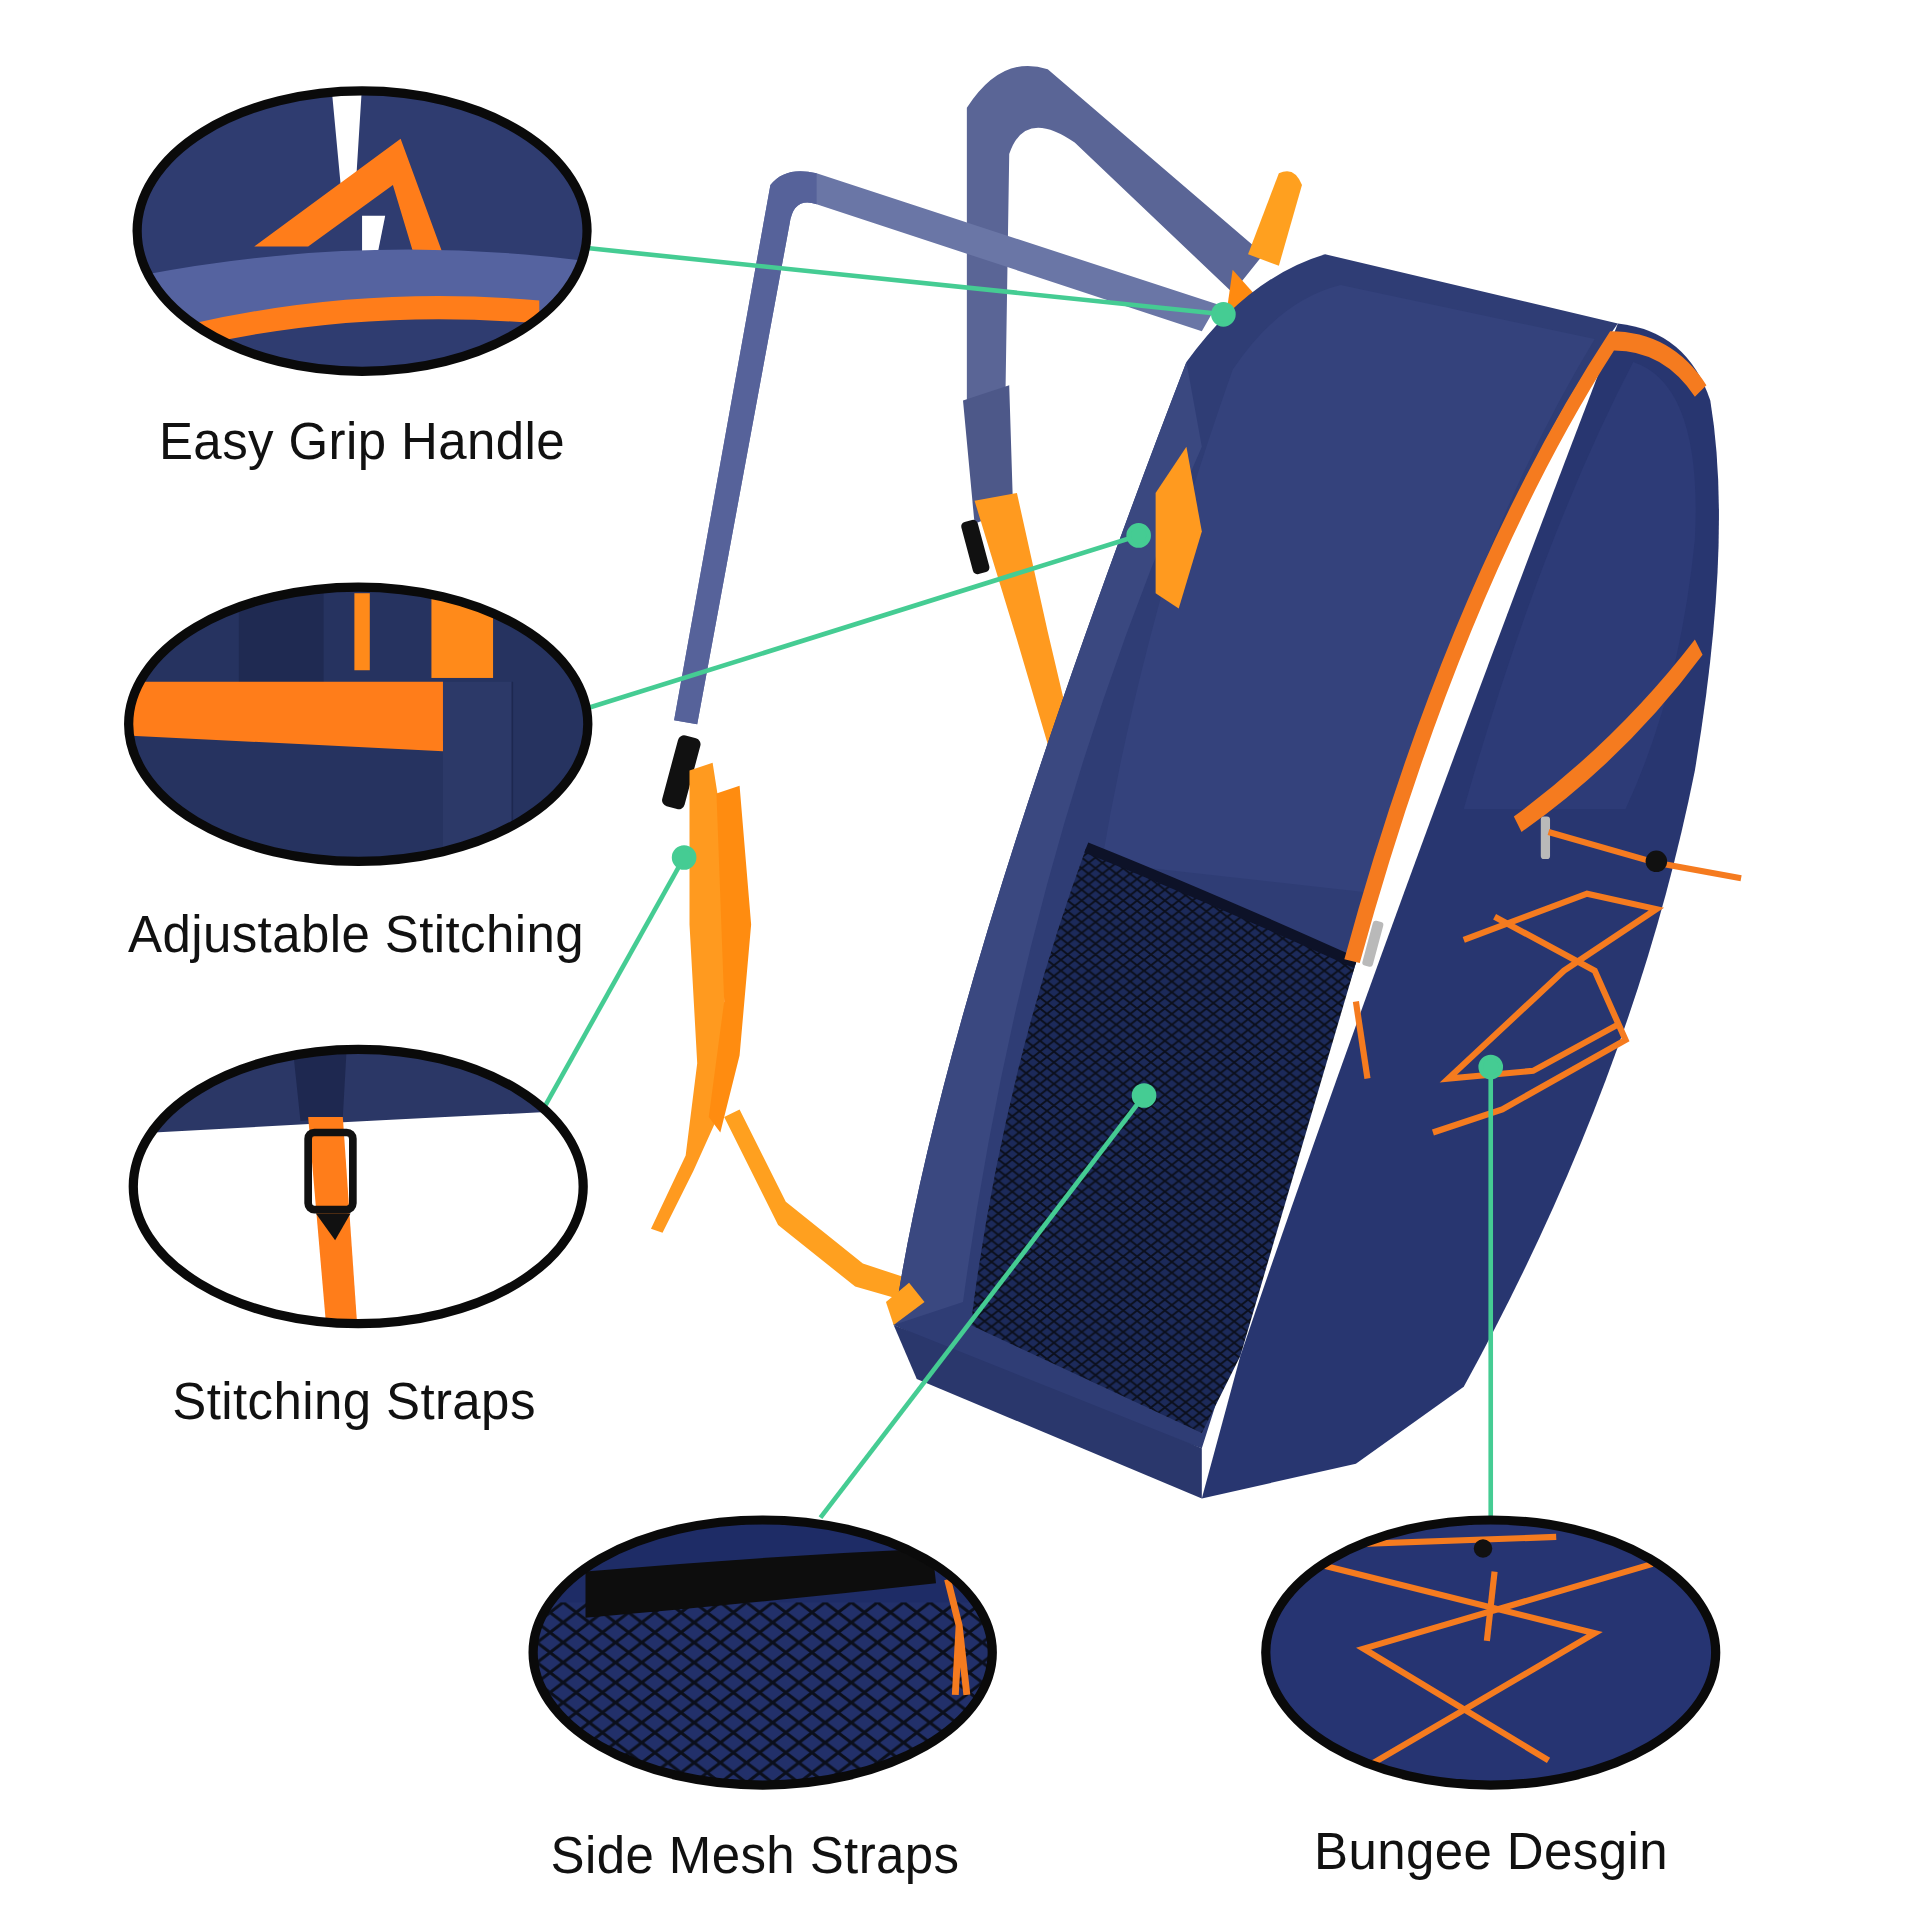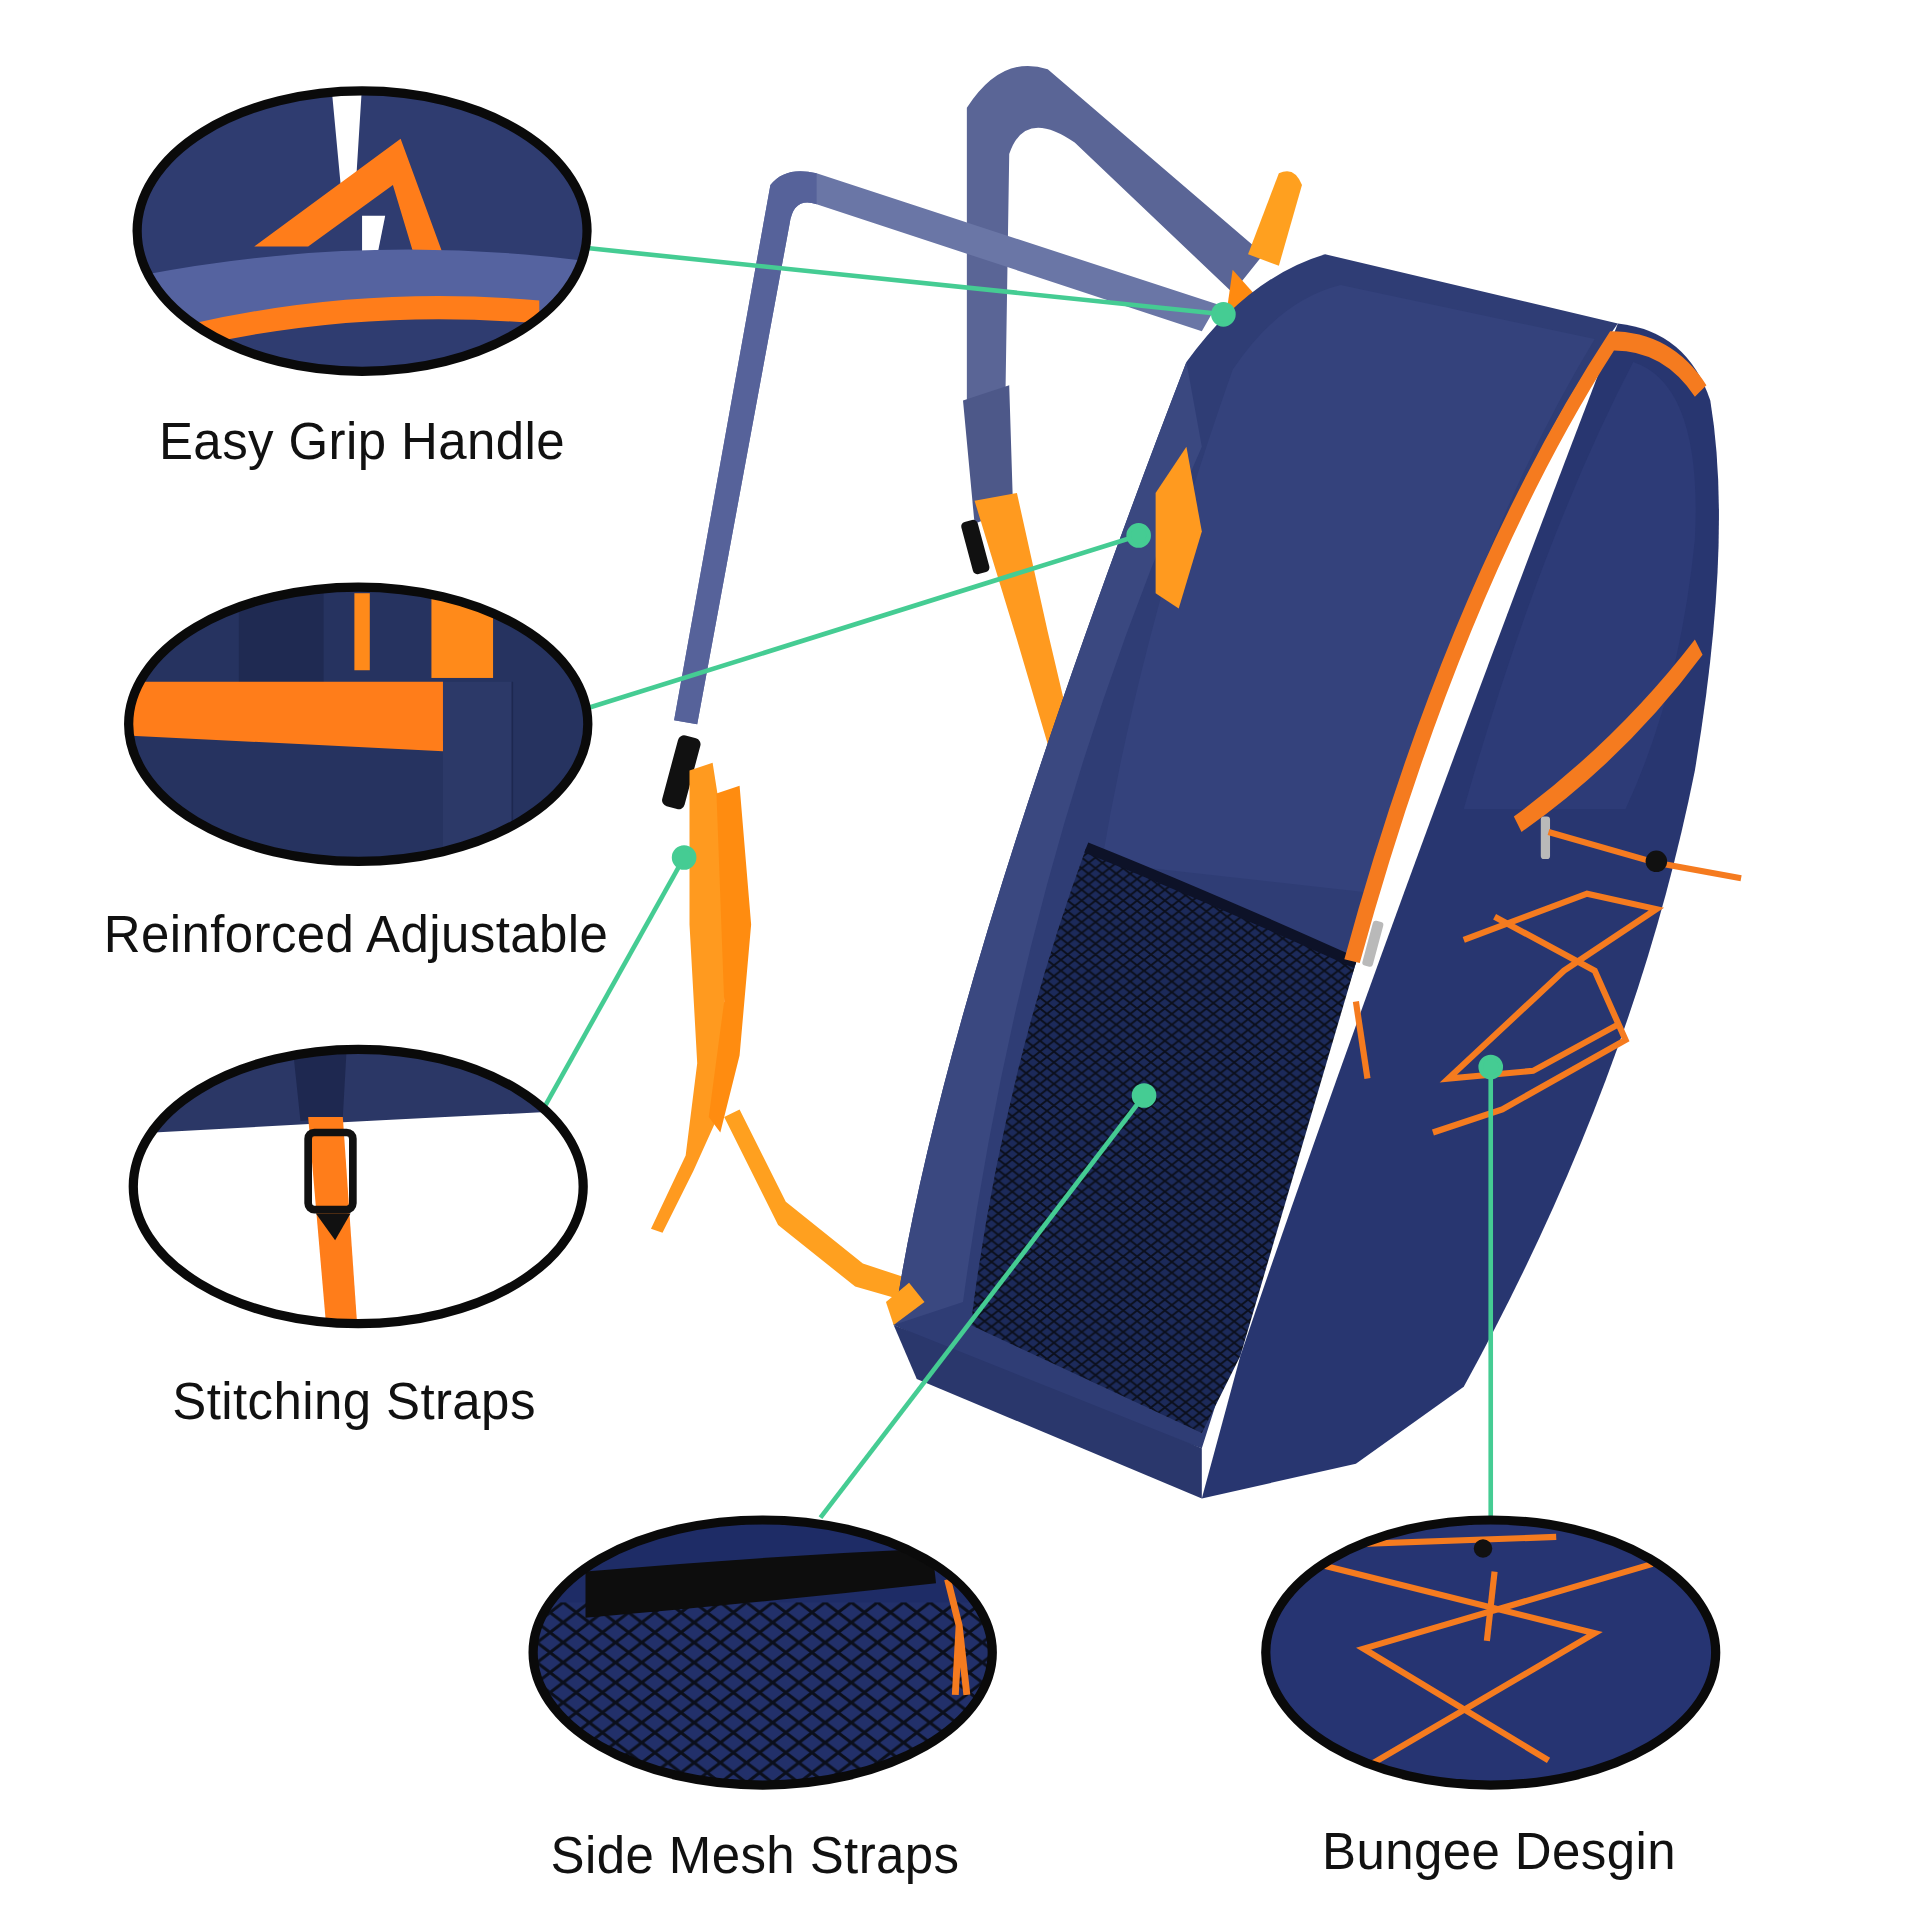--- a/index.html
+++ b/index.html
@@ -161,17 +161,17 @@
         <path d="M2145 2030 L1770 2140 L2010 2285"></path>
         <path d="M1940 2040 L1930 2130"></path>
       </g>
       <circle cx="1925" cy="2010" r="12" fill="#111"></circle>
     </g>
     <ellipse cx="1935" cy="2145" rx="292" ry="172" fill="none" stroke="#0a0a0a" stroke-width="12"></ellipse>
   </g>
 </svg>
 
 <div class="label" style="left:362px; top:412px;">Easy Grip Handle</div>
-<div class="label" style="left:356px; top:905px;">Reinforced Adjustable</div>
+<div class="label" style="left:356px; top:905px;">Adjustable Stitching</div>
 <div class="label" style="left:354px; top:1372px;">Stitching Straps</div>
 <div class="label" style="left:755px; top:1826px;">Side Mesh Straps</div>
-<div class="label" style="left:1491px; top:1822px;margin-left:8px;">Bungee Desgin</div>
+<div class="label" style="left:1491px; top:1822px;">Bungee Desgin</div>
 
 
 </body></html>

